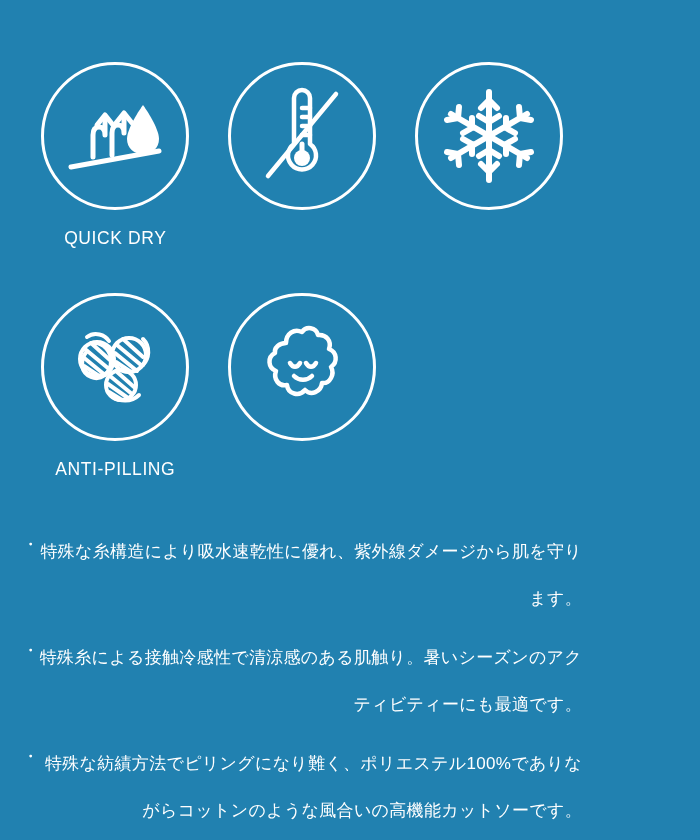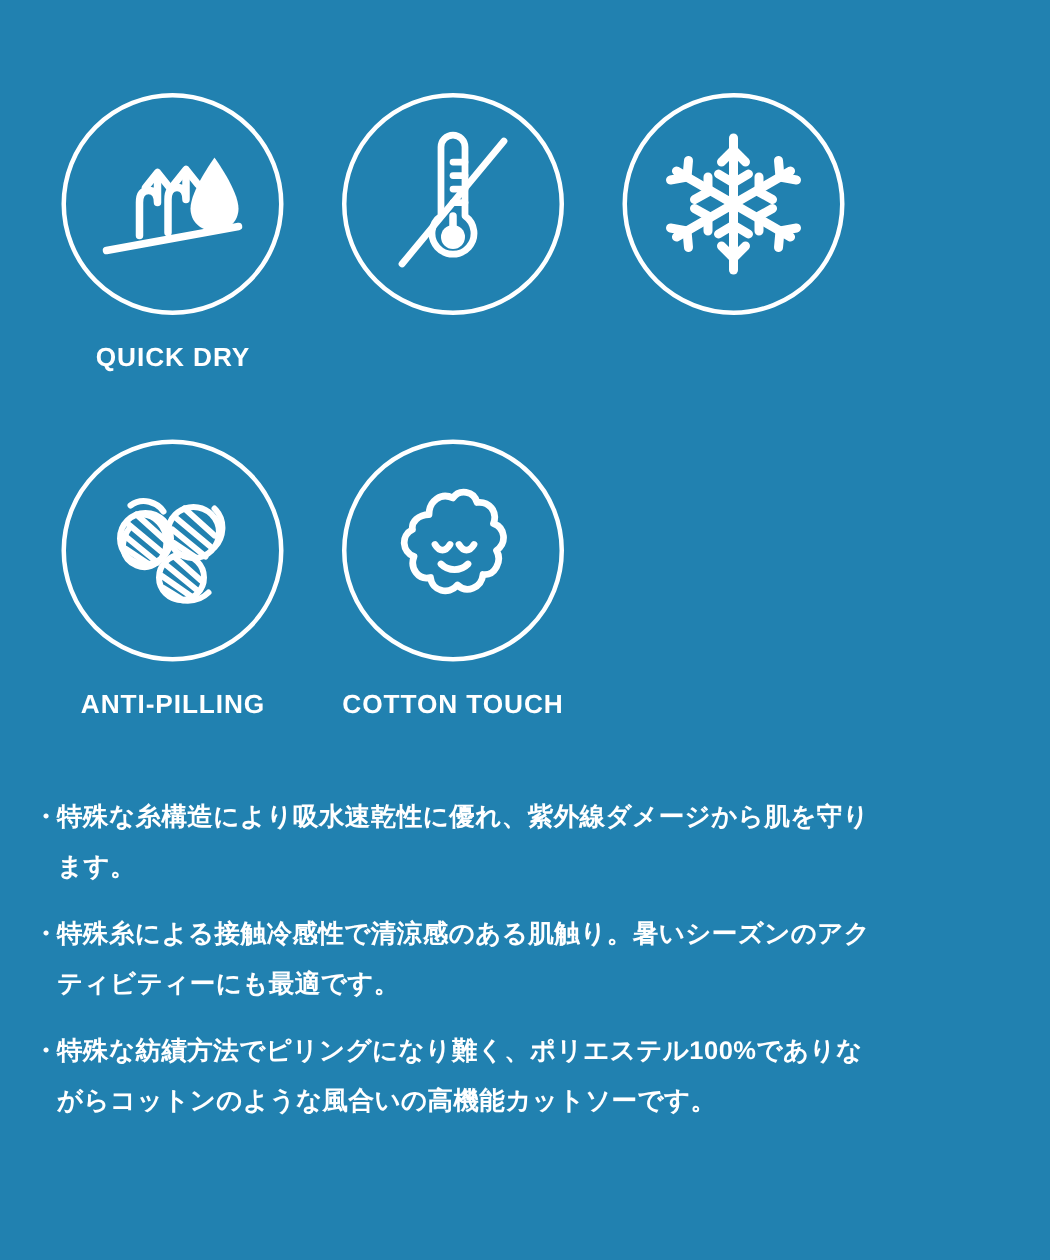--- a/index.html
+++ b/index.html
@@ -12,21 +12,20 @@
     background: #2181b0;
     font-family: "Liberation Sans", sans-serif;
     color: #ffffff;
     overflow: hidden;
   }
   .page {
     width: 604px;
     height: 840px;
     position: relative;
     box-sizing: border-box;
-    font-weight: bold;
   }
   
   .features {
     padding-top: 62px;
     display: grid;
     grid-template-columns: repeat(3, 1fr);
     grid-row-gap: 44px;
     width: 560px;
     margin: 0 auto;
   }
@@ -68,23 +67,24 @@
   }
   .bullet {
     flex: 0 0 auto;
     width: 16px;
     font-size: 17px;
     line-height: 33px;
     color: #ffffff;
   }
   .desc-text {
     font-size: 17px;
-    line-height: 33px;
+    line-height: 47px;
     color: #ffffff;
     letter-spacing: 0.3px;
+    text-align: right;
   }
 </style>
 </head>
 <body>
 
 <div class="page">
 
   <div class="features">
 
     <div class="feature">
@@ -167,21 +167,20 @@
       <div class="icon-circle">
         <svg width="100" height="92" viewBox="0 0 100 92" fill="none">
           <g stroke="#fff" stroke-width="4.5" fill="none" stroke-linecap="round" stroke-linejoin="round">
             <path d="M34 22 C34 13 42 7 50 11 C54 5 64 6 66 14 C74 13 80 20 77 28 C85 31 86 41 79 46 C83 53 78 63 70 62 C69 71 59 75 53 69 C47 76 36 73 35 64 C27 66 21 58 24 50 C16 47 15 36 23 32 C22 27 27 22 34 22 Z"></path>
             <path d="M38 42 C41 47 45 47 48 42"></path>
             <path d="M54 42 C57 47 61 47 64 42"></path>
             <path d="M42 55 C47 60 55 60 60 55"></path>
           </g>
         </svg>
       </div>
-      <div class="feature-label">COTTON TOUCH</div>
     </div>
 
   </div>
 
   <div class="description">
     <div class="desc-item">
       <span class="bullet">・</span>
       <span class="desc-text">特殊な糸構造により吸水速乾性に優れ、紫外線ダメージから肌を守ります。</span>
     </div>
     <div class="desc-item">

